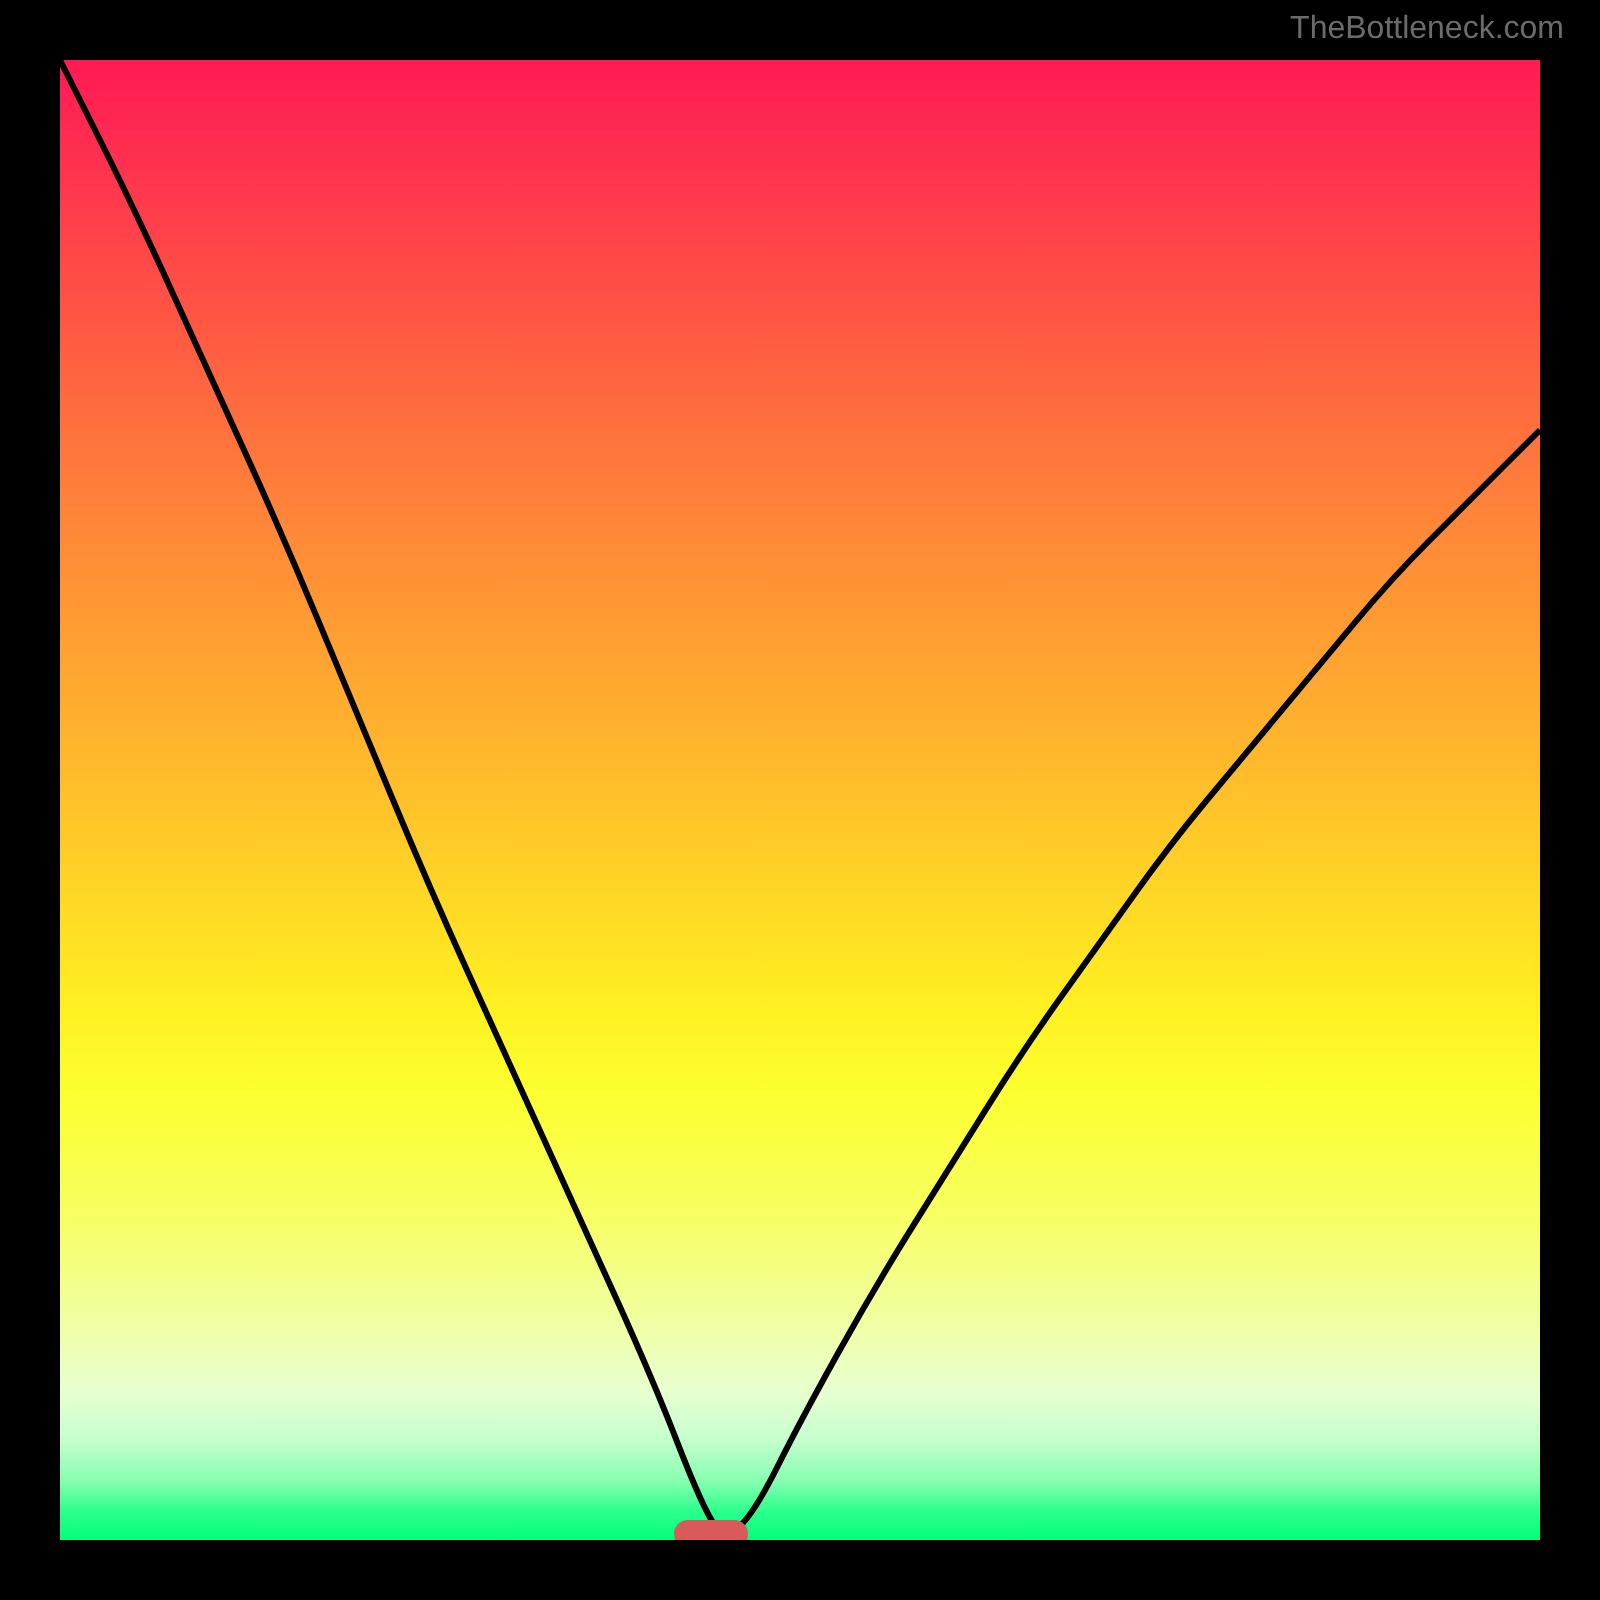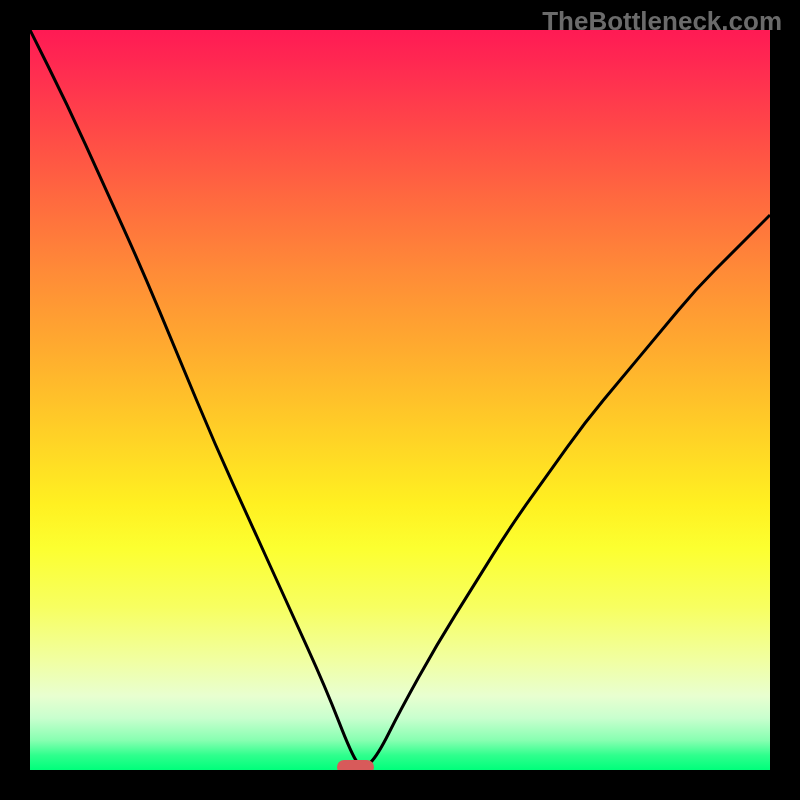--- a/index.html
+++ b/index.html
@@ -9,22 +9,22 @@
     height: 800px;
     background: #000;
     position: relative;
     font-family: Arial, sans-serif;
   }
   .watermark {
     position: absolute;
     top: 6px;
     right: 18px;
     color: #6b6b6b;
-    font-size: 26px;
-    font-weight: 700;
+    font-size: 16px;
+    font-weight: 400;
     z-index: 10;
     text-align: right;
   }
   .plot-area {
     position: absolute;
     left: 30px;
     top: 30px;
     width: 740px;
     height: 740px;
     overflow: hidden;

